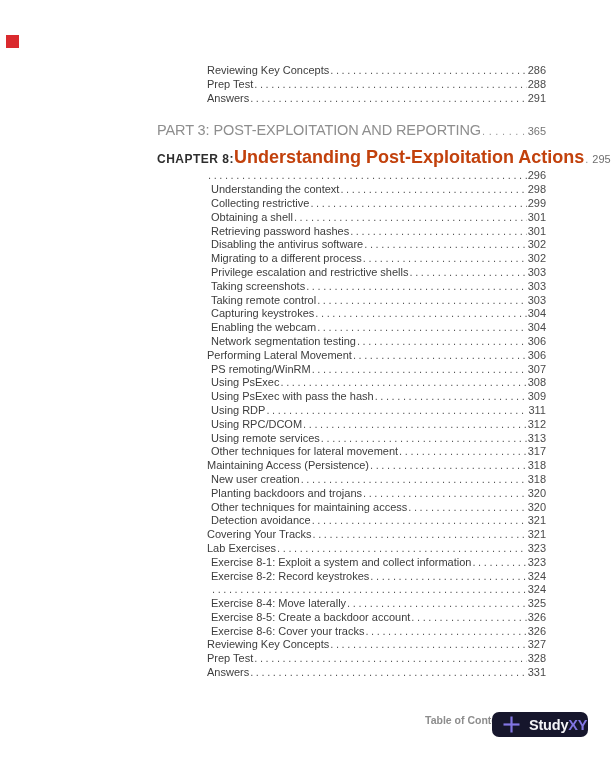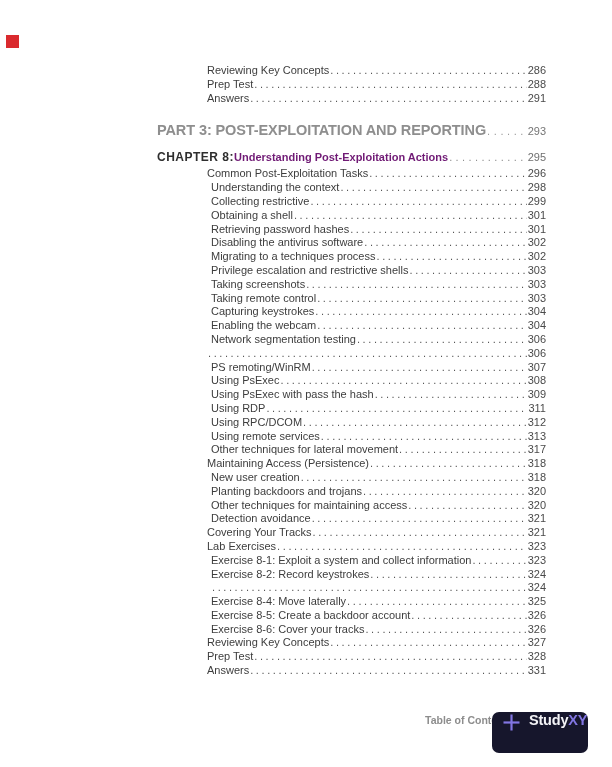--- a/index.html
+++ b/index.html
@@ -10,34 +10,34 @@
   .red-marker{position:absolute;left:6px;top:35px;width:13px;height:13px;background:#da2a2e;}
   .toc{position:absolute;left:157px;top:64px;width:389px;}
   .row{display:flex;align-items:baseline;line-height:13.8px;font-size:11px;color:#3d3d3d;white-space:nowrap;}
   .row .label{flex:0 0 auto;text-align:right;}
   .dots{flex:1 1 auto;overflow:hidden;min-width:6px;margin:0 1px;color:#565656;}
   .dots::after{content:"..........................................................................................";letter-spacing:2.6px;}
   .num{flex:0 0 auto;color:#4a4a4a;}
   .front-list,.entry-list{margin-left:50px;}
   .entry-list .lv2{margin-left:4px;}
   .part-row{margin-top:16px;line-height:18px;}
-  .part-title{font-size:14.5px;font-weight:700;color:#8e8e8e;letter-spacing:-0.1px;}
+  .part-title{font-size:14.5px;font-weight:400;color:#8e8e8e;letter-spacing:-0.1px;}
   .part-row .dots{color:#9b9b9b;}
   .part-row .dots::after{letter-spacing:3.6px;}
   .part-row .num{color:#757575;}
   .chapter-row{margin-top:9px;line-height:16px;}
   .chapter-prefix{flex:0 0 50px;font-size:12px;font-weight:700;color:#2e2e2e;letter-spacing:0.5px;}
-  .chapter-title{font-size:11px;font-weight:700;color:#701a75;}
+  .chapter-title{font-size:18px;font-weight:700;color:#c2410c;}
   .chapter-row .dots{color:#8f8f8f;}
   .chapter-row .dots::after{letter-spacing:3.4px;}
   .chapter-row .num{color:#6f6f6f;}
   .entry-list{margin-top:2px;}
   .footer-label{position:absolute;left:425px;top:714px;font-size:10.5px;font-weight:700;color:#8d8d8d;white-space:nowrap;}
-  .badge{position:absolute;left:492px;top:712px;width:96px;height:41px;background:#16162c;border-radius:7px;
-         display:flex;align-items:flex-start;padding-left:9px;box-sizing:border-box;}
+  .badge{position:absolute;left:492px;top:712px;width:96px;height:25px;background:#16162c;border-radius:7px;
+         display:flex;align-items:center;padding-left:9px;box-sizing:border-box;}
   .badge-text{font-size:14.5px;font-weight:700;color:#f4f4f7;margin-left:7px;letter-spacing:-0.2px;}
   .badge-xy{color:#8276e3;}
 </style>
 </head>
 <body>
 
 <div class="sheet">
   <div class="red-marker"></div>
 
   <div class="toc">
@@ -55,33 +55,32 @@
         <div class="row lv1">
     <span class="label">Answers</span>
     <span class="dots"></span>
     <span class="num">291</span>
   </div>
       </div>
 
     <div class="row part-row">
       <span class="part-title">PART 3: POST-EXPLOITATION AND REPORTING</span>
       <span class="dots"></span>
-      <span class="num">293</span>
+      <span class="num">365</span>
     </div>
 
     <div class="row chapter-row">
       <span class="chapter-prefix">CHAPTER 8:</span>
       <span class="chapter-title">Understanding Post-Exploitation Actions</span>
       <span class="dots"></span>
       <span class="num">295</span>
     </div>
 
     <div class="entry-list">
         <div class="row lv1">
-    <span class="label">Common Post-Exploitation Tasks</span>
     <span class="dots"></span>
     <span class="num">296</span>
   </div>
         <div class="row lv2">
     <span class="label">Understanding the context</span>
     <span class="dots"></span>
     <span class="num">298</span>
   </div>
         <div class="row lv2">
     <span class="label">Collecting restrictive</span>
@@ -97,21 +96,21 @@
     <span class="label">Retrieving password hashes</span>
     <span class="dots"></span>
     <span class="num">301</span>
   </div>
         <div class="row lv2">
     <span class="label">Disabling the antivirus software</span>
     <span class="dots"></span>
     <span class="num">302</span>
   </div>
         <div class="row lv2">
-    <span class="label">Migrating to a techniques process</span>
+    <span class="label">Migrating to a different process</span>
     <span class="dots"></span>
     <span class="num">302</span>
   </div>
         <div class="row lv2">
     <span class="label">Privilege escalation and restrictive shells</span>
     <span class="dots"></span>
     <span class="num">303</span>
   </div>
         <div class="row lv2">
     <span class="label">Taking screenshots</span>
@@ -132,20 +131,21 @@
     <span class="label">Enabling the webcam</span>
     <span class="dots"></span>
     <span class="num">304</span>
   </div>
         <div class="row lv2">
     <span class="label">Network segmentation testing</span>
     <span class="dots"></span>
     <span class="num">306</span>
   </div>
         <div class="row lv1">
+    <span class="label">Performing Lateral Movement</span>
     <span class="dots"></span>
     <span class="num">306</span>
   </div>
         <div class="row lv2">
     <span class="label">PS remoting/WinRM</span>
     <span class="dots"></span>
     <span class="num">307</span>
   </div>
         <div class="row lv2">
     <span class="label">Using PsExec</span>

